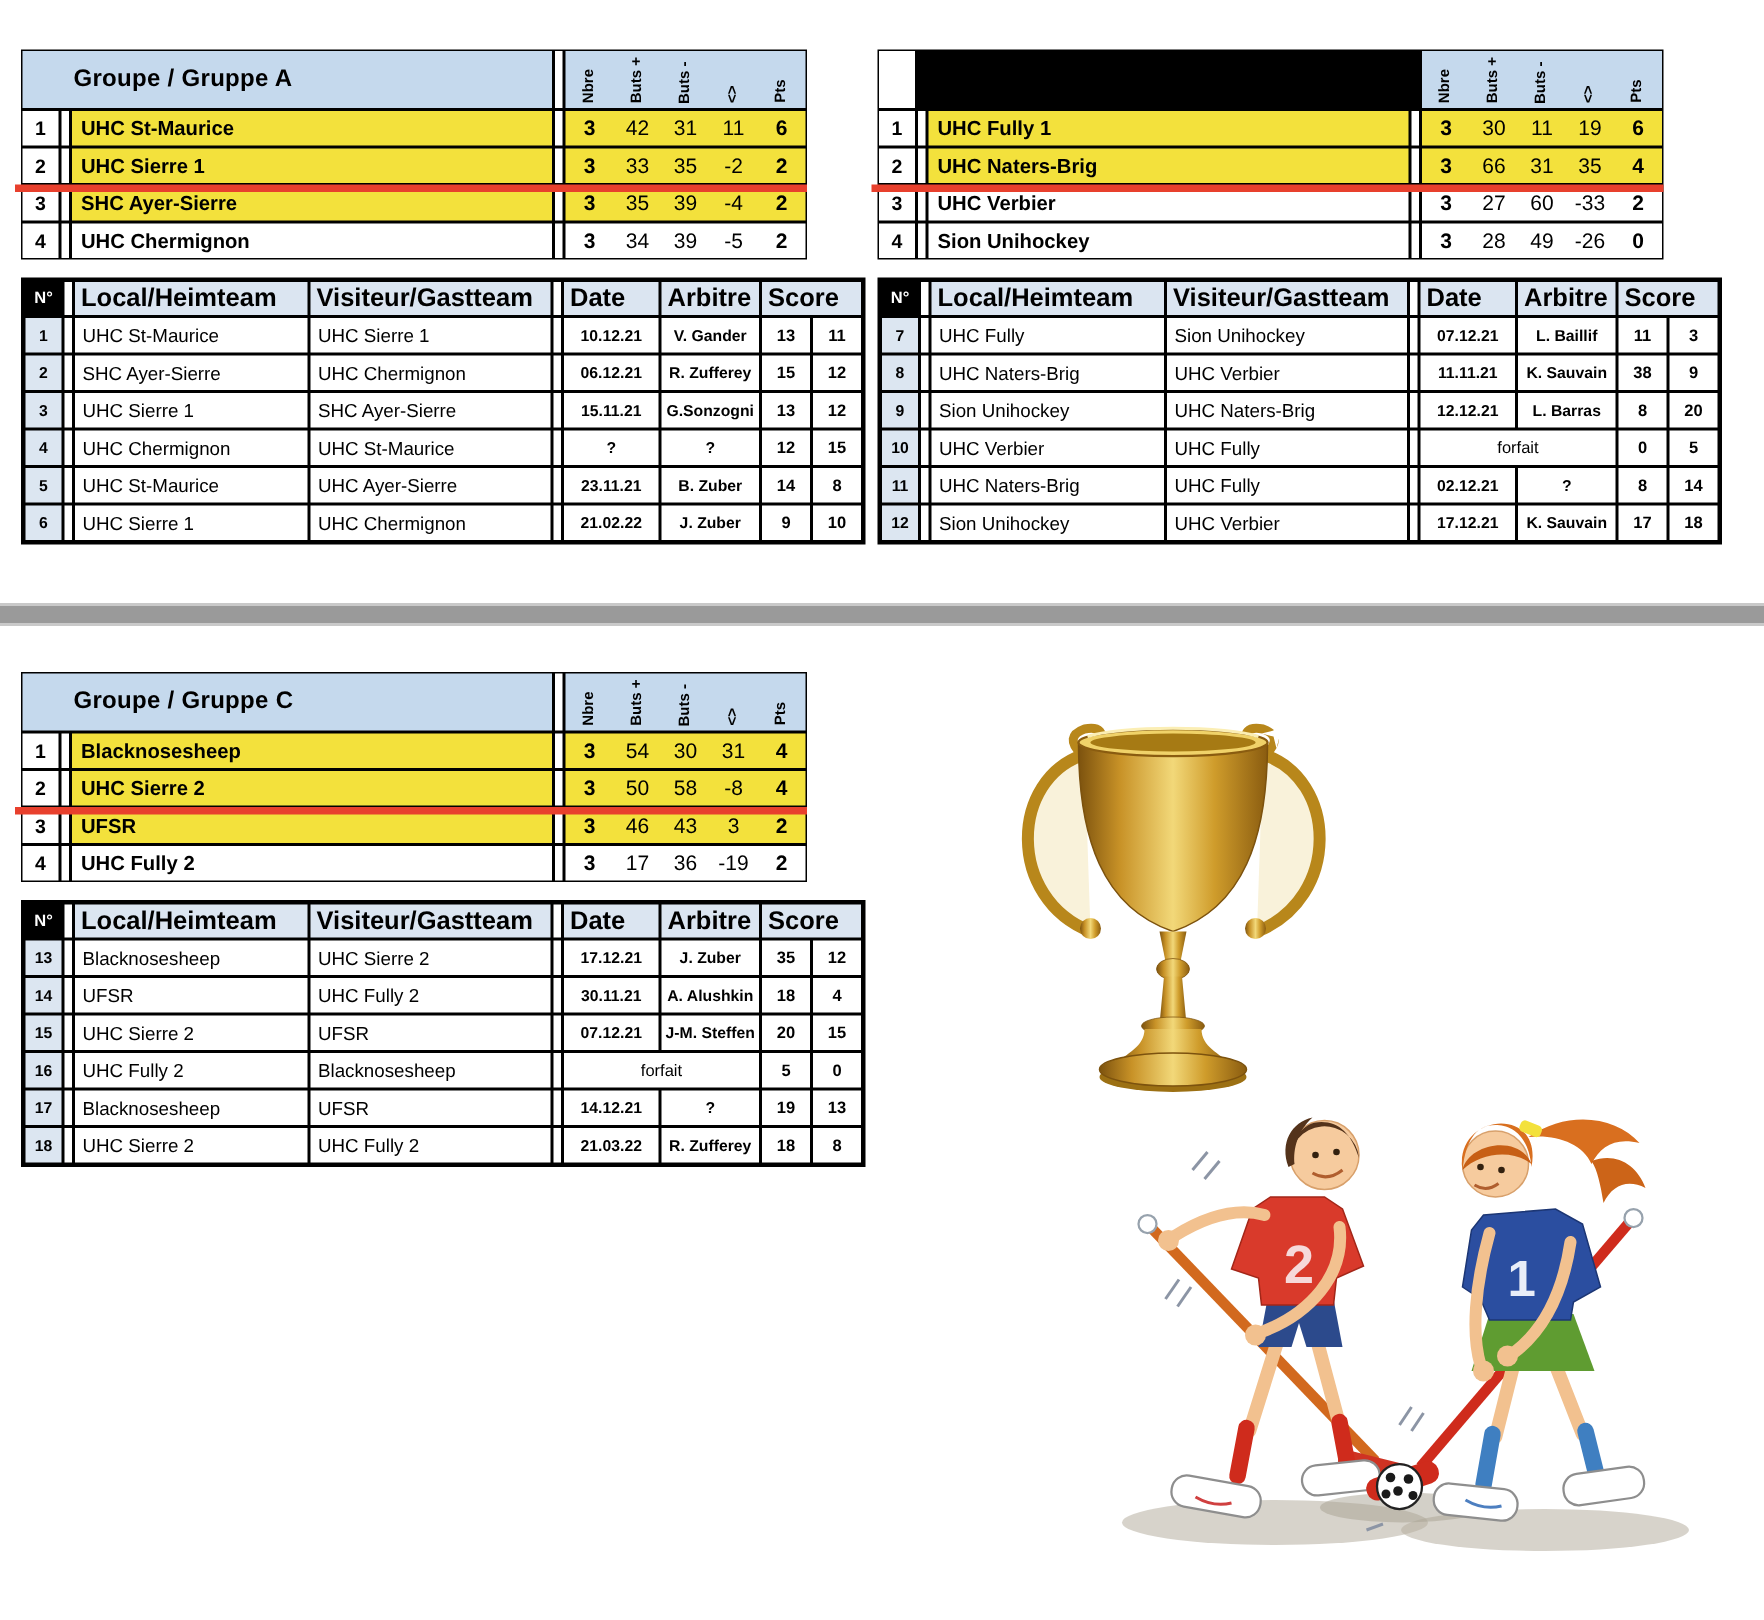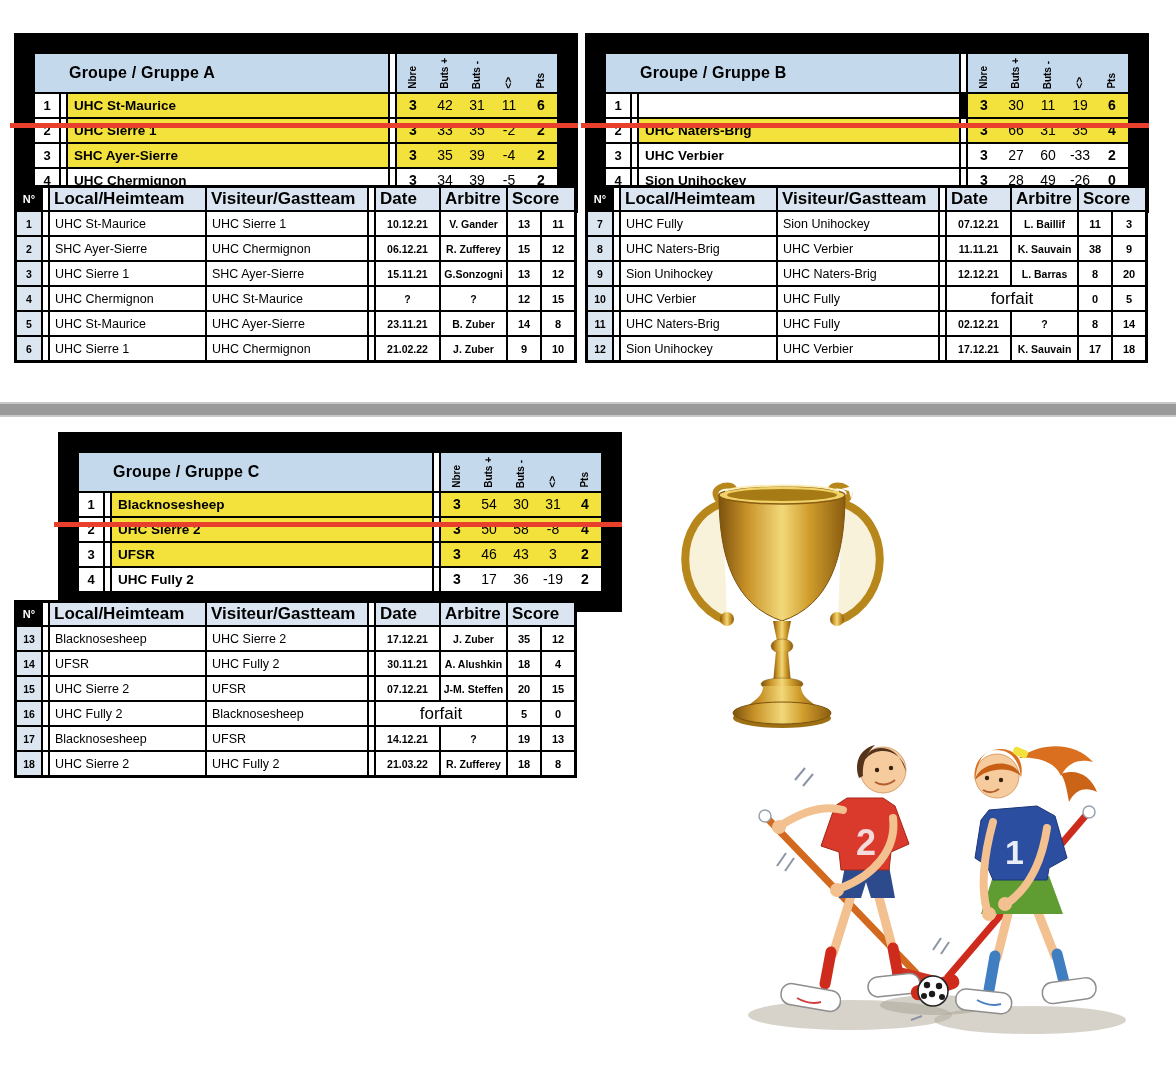--- a/index.html
+++ b/index.html
@@ -1,20 +1,20 @@
 <!DOCTYPE html>
 <html><head>
 <meta charset="utf-8">
 <style>
   html,body{margin:0;padding:0;}
   body{width:1176px;height:1080px;position:relative;background:#fff;overflow:hidden;
        font-family:"Liberation Sans","DejaVu Sans",sans-serif;color:#000;}
 
   
-  .stable{position:absolute;display:grid;background:#000;padding:21px;gap:2px;
+  .stable{position:absolute;display:grid;background:#000;padding:1px;gap:2px;
           grid-template-columns:24px 5px 320px 5px 160px;
           grid-template-rows:38px repeat(4,23px);}
   .cell{background:#fff;display:flex;align-items:center;overflow:hidden;box-sizing:border-box;}
   .gapv{background:#fff;}
   .title{background:#c5d9ed;font-weight:bold;font-size:16px;padding-left:34px;grid-column:1/4;letter-spacing:.2px;}
   .numhead{background:#c5d9ed;grid-column:5;display:flex;align-items:flex-end;}
   .rot{width:32px;display:flex;justify-content:center;align-items:flex-end;height:100%;}
   .rot span{writing-mode:vertical-rl;transform:rotate(180deg);font-size:10px;font-weight:bold;
             line-height:1;margin-bottom:3px;white-space:nowrap;}
   .rank{justify-content:center;font-weight:bold;font-size:13px;}
@@ -29,26 +29,26 @@
   .mtable{position:absolute;display:grid;background:#000;padding:3px;gap:2px;
           grid-template-columns:24px 5px 155px 160px 5px 63px 65px 32px 32px;
           grid-template-rows:22px repeat(6,23px);}
   .mh{background:#dbe5f1;font-weight:bold;font-size:17px;padding-left:4px;white-space:nowrap;}
   .mh-no{background:#000;color:#fff;justify-content:center;padding:0;font-size:11px;}
   .mh-sc{grid-column:8/10;text-align:right;}
   .no{background:#dce6f1;justify-content:center;font-weight:bold;font-size:10.5px;}
   .tm{font-size:12.5px;padding-left:5px;white-space:nowrap;}
   .dt,.rf{justify-content:center;font-size:10.5px;text-align:center;font-weight:bold;}
   .sc{justify-content:center;font-weight:bold;font-size:11px;}
-  .forf{grid-column:6/8;justify-content:center;font-size:17px;}
+  .forf{grid-column:6/8;justify-content:center;font-size:11px;}
 
   
   #st-a{left:14px;top:33px;}  #st-b{left:585px;top:33px;}
   #mt-a{left:14px;top:185px;} #mt-b{left:585px;top:185px;}
-  #st-c{left:14px;top:432px;margin-left:44px;} #mt-c{left:14px;top:600px;}
+  #st-c{left:14px;top:448px;} #mt-c{left:14px;top:600px;}
 
   .divider{position:absolute;left:0;top:401px;width:1176px;height:18px;
            background:linear-gradient(#ffffff 0 1px,#c9c9c9 1px 3px,#9a9a9a 3px 14px,#c9c9c9 14px 16px,#ffffff 16px 18px);}
 
   .art{position:absolute;}
   #trophy-wrap{left:655px;top:463px;width:255px;height:280px;}
   #kids-wrap{left:725px;top:718px;width:420px;height:332px;}
   svg{display:block;width:100%;height:100%;}
   svg text{font-family:"Liberation Sans","DejaVu Sans",sans-serif;}
 </style>
@@ -116,41 +116,41 @@
       <span class="b">3</span>
       <span>34</span>
       <span>39</span>
       <span>-5</span>
       <span class="b">2</span>
     </div>
   <div class="redline"></div>
 </div>
 
 <div class="stable" id="st-b">
-  <div class="cell title">Groupe / Gruppe B</div>
   <div class="gapv"></div>
   <div class="cell numhead">
     <div class="rot">
         <span>Nbre</span>
       </div>
     <div class="rot">
         <span>Buts +</span>
       </div>
     <div class="rot">
         <span>Buts -</span>
       </div>
     <div class="rot">
         <span>&lt;&gt;</span>
       </div>
     <div class="rot">
         <span>Pts</span>
       </div>
   </div>
   <div class="cell rank">1</div>
     <div class="gapv"></div>
+  <div class="cell team yel">UHC Fully 1</div>
     <div class="gapv"></div>
   <div class="cell nums yel">
       <span class="b">3</span>
       <span>30</span>
       <span>11</span>
       <span>19</span>
       <span class="b">6</span>
     </div>
   <div class="cell rank">2</div>
     <div class="gapv"></div>

